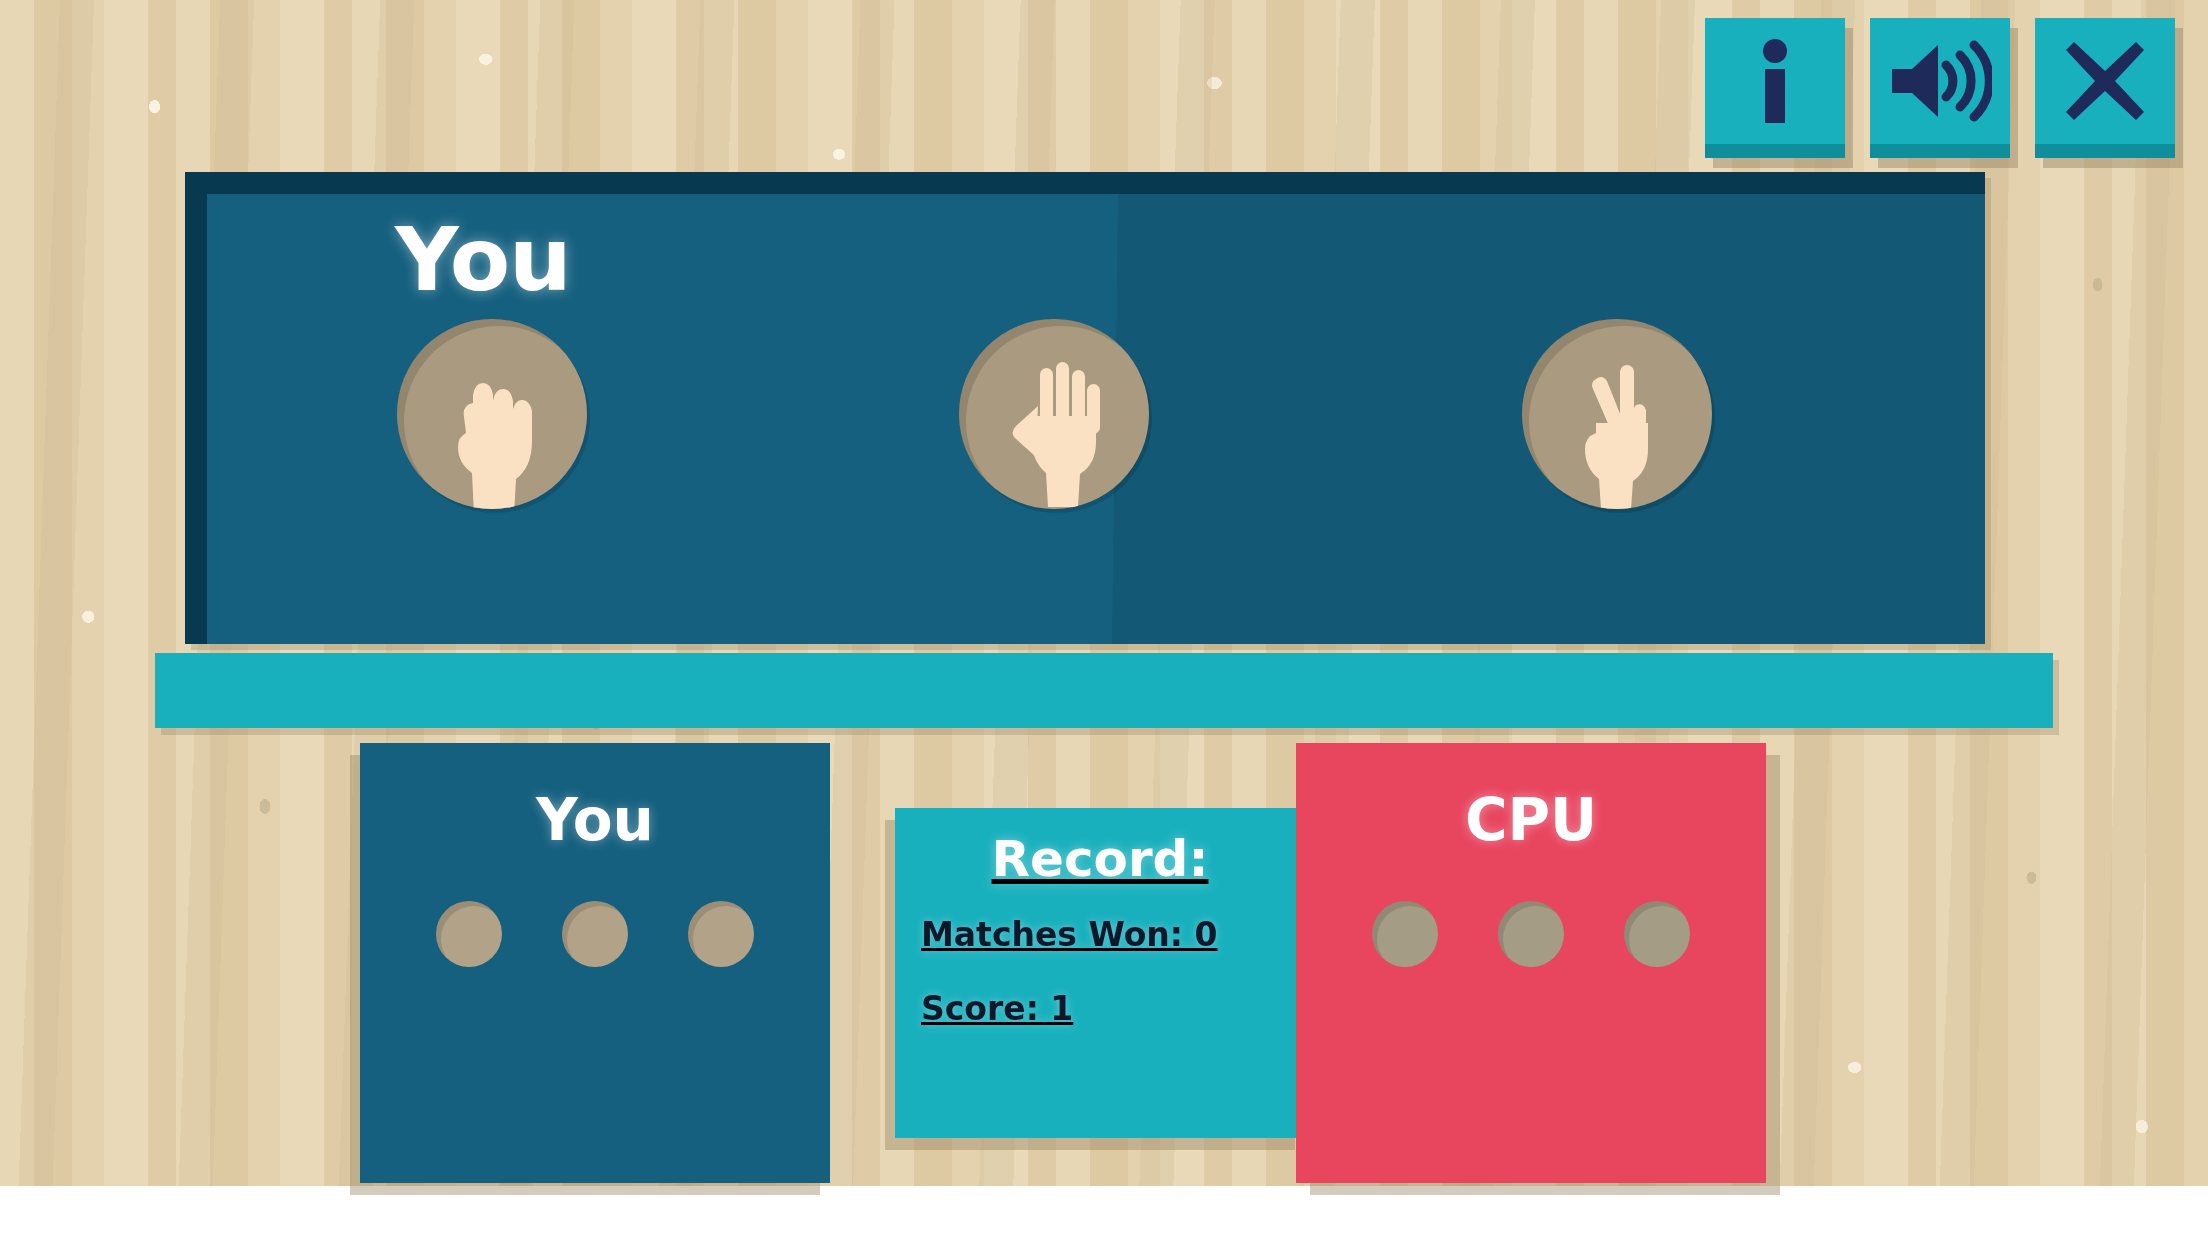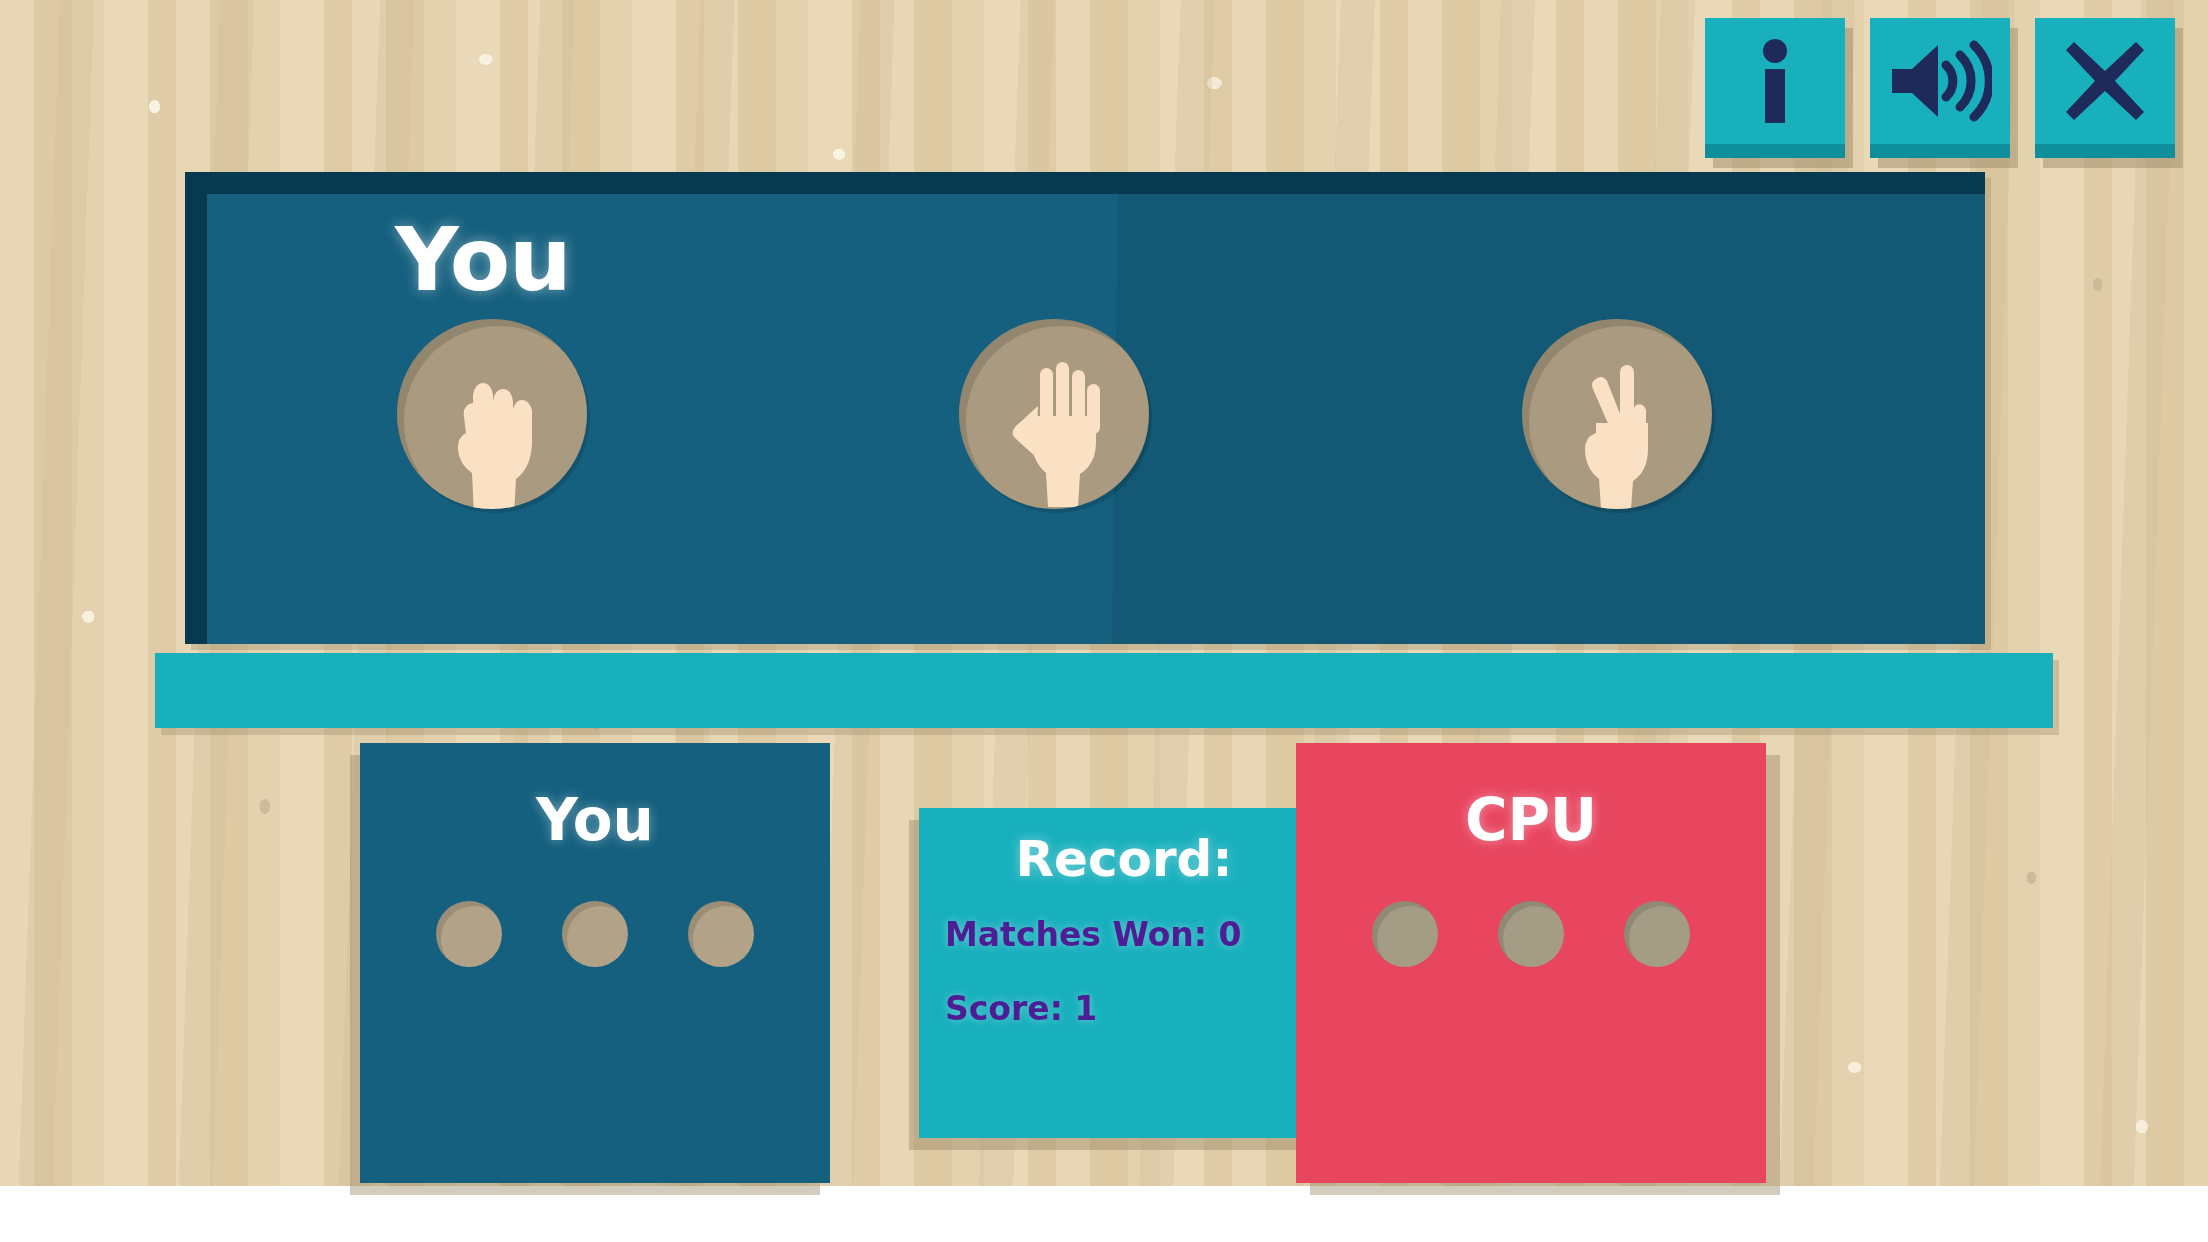--- a/index.html
+++ b/index.html
@@ -127,22 +127,23 @@
   #you-card{
     left:360px; top:743px; width:470px; height:440px;
     background:#15607f;
   }
   #cpu-card{
     left:1296px; top:743px; width:470px; height:440px;
     background:#e8455f;
     box-shadow:14px 12px 0 rgba(150,132,100,.42);
   }
   #record-card{
-    left:919px; top:808px; width:410px; height:330px;
+    left:895px; top:808px; width:410px; height:330px;
     background:#18b0bd;
+    text-decoration:underline;
   }
   .card-title{
     width:100%; text-align:center;
     color:#ffffff; font-weight:bold;
     font-size:58px; line-height:1;
     text-shadow:0 0 12px rgba(255,255,255,.4);
   }
   #you-card .card-title,#cpu-card .card-title{ margin-top:48px; }
   .dots{
     display:flex; justify-content:center; gap:60px;
@@ -151,21 +152,21 @@
   .dot{
     width:66px; height:66px; border-radius:50%;
     box-shadow:inset 5px 5px 0 rgba(0,0,0,.12);
   }
   #you-card .dot{ background:#b2a287; }
   #cpu-card .dot{ background:#a49c85; }
 
   #record-card .card-title{ font-size:50px; margin-top:26px; }
   .record-lines{ margin:34px 0 0 26px; }
   .record-lines div{
-    color:#4c1d95; font-weight:bold;
+    color:#0f172a; font-weight:bold;
     font-size:33px; line-height:1;
     margin-bottom:41px;
     text-shadow:0 0 8px rgba(255,255,255,.35);
   }
 </style>
 </head>
 <body>
 
 <div id="stage">
   <div id="grain-overlay"></div>

